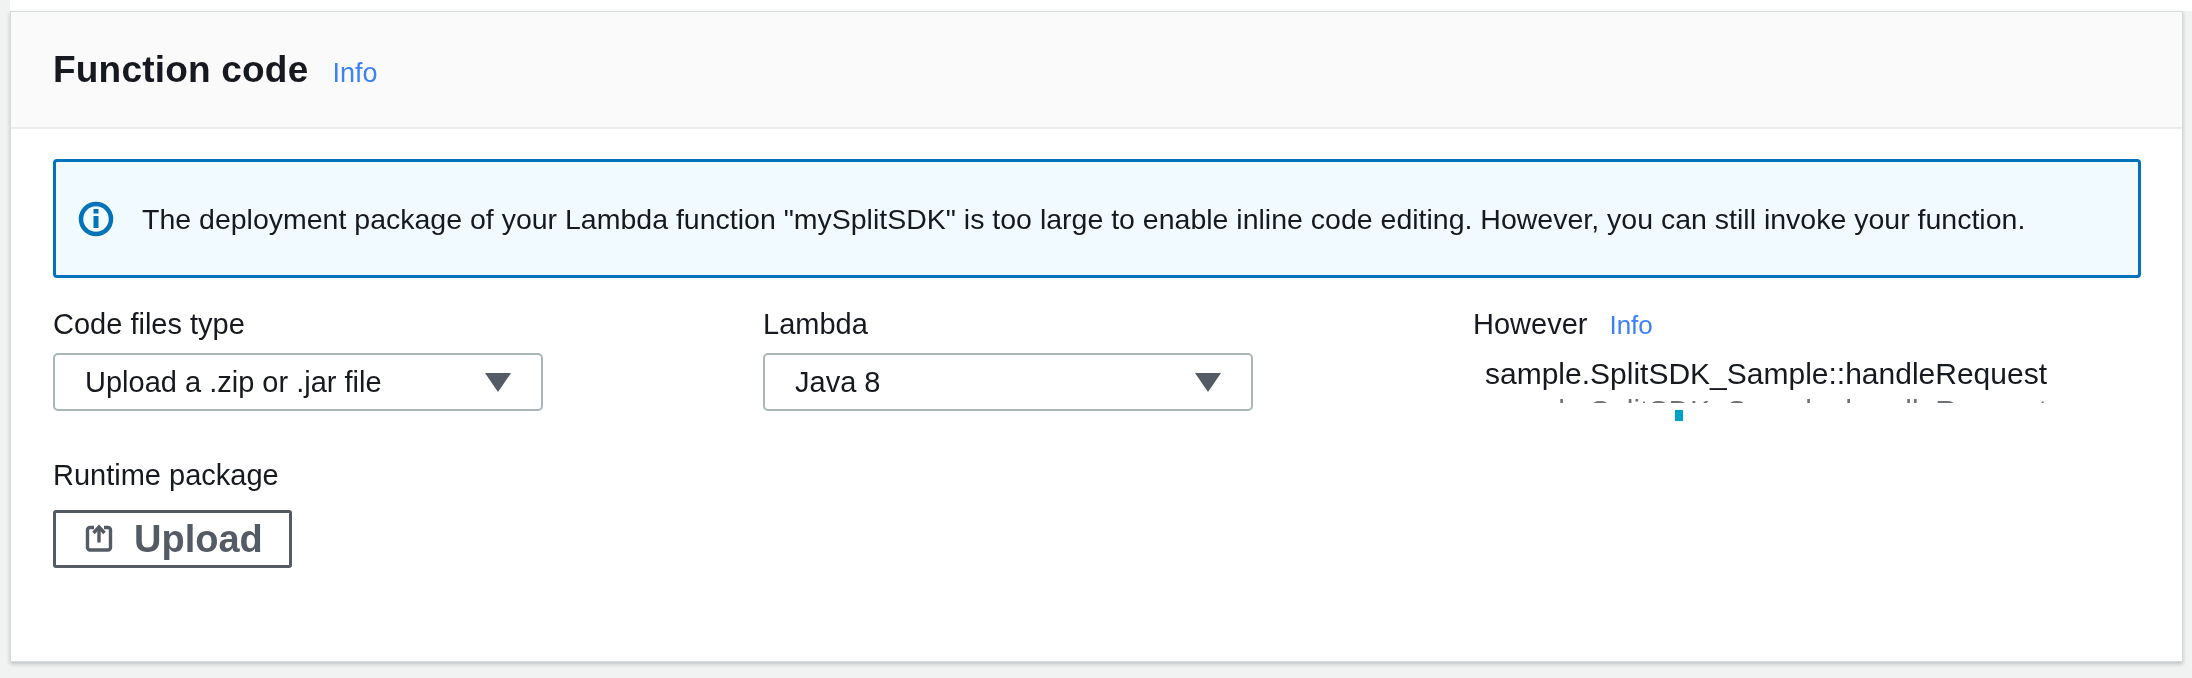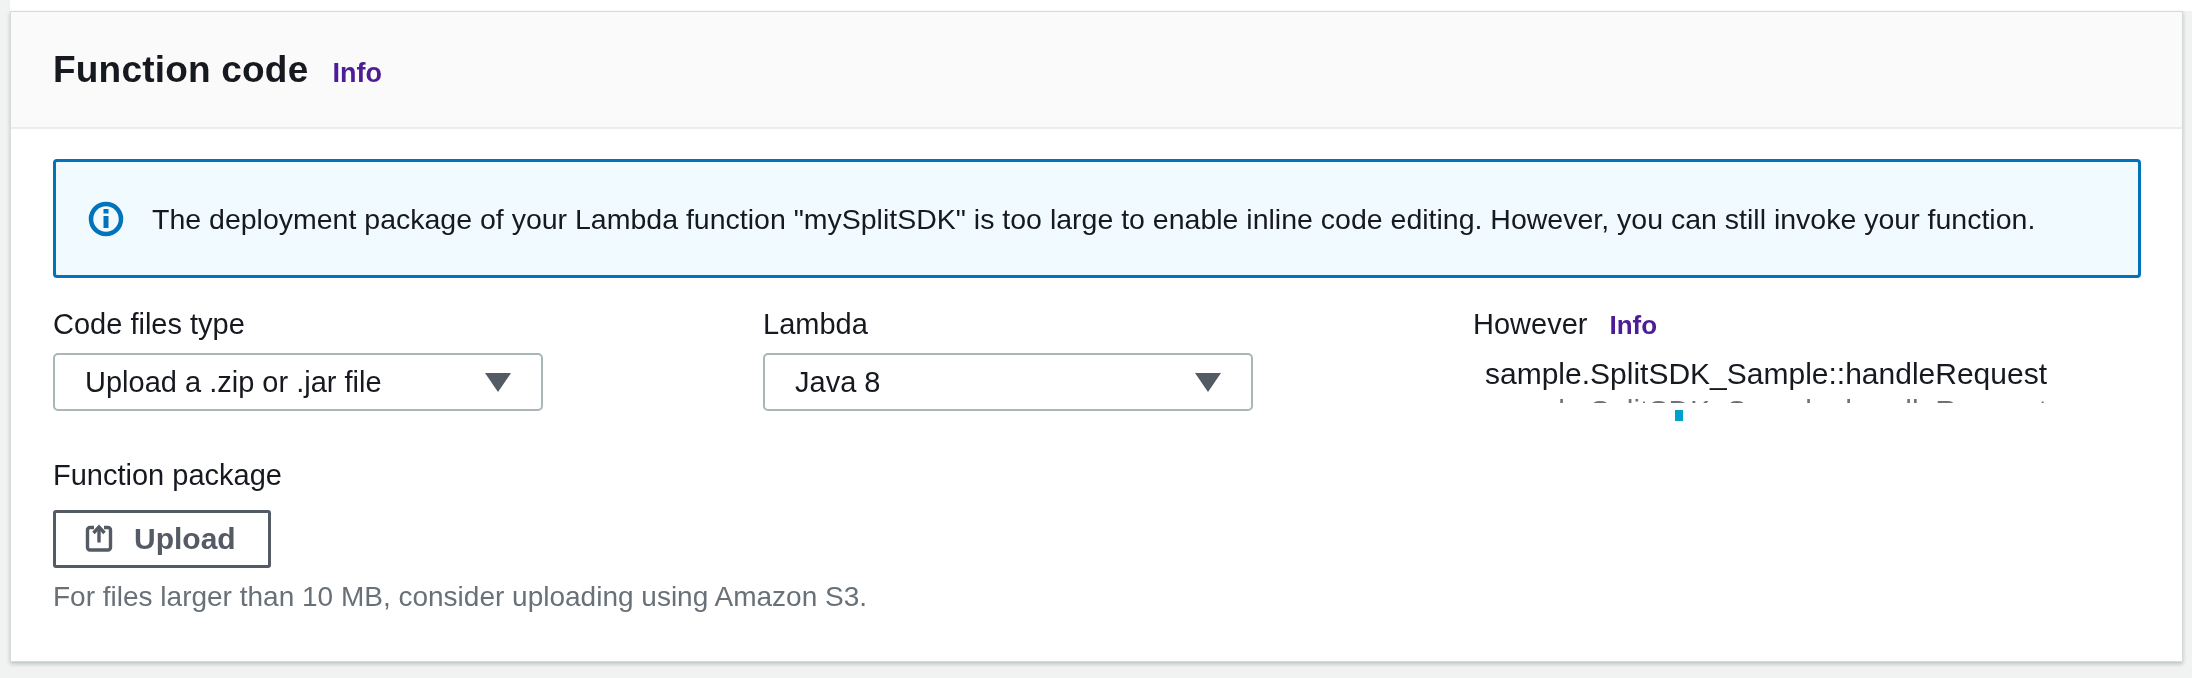--- a/index.html
+++ b/index.html
@@ -29,33 +29,33 @@
     border-bottom: 2px solid #eaeded;
     display: flex; align-items: center;
     padding: 0 42px;
   }
   .panel-title {
     font-size: 37px; font-weight: 700; color: #16191f;
     letter-spacing: 0.2px;
   }
   .info-link {
     margin-left: 24px;
-    font-size: 27px; font-weight: 700;
-    color: #4c1d95;
+    font-size: 27px; font-weight: 400;
+    color: #3b82f6;
     cursor: pointer;
     position: relative; top: 4px;
   }
   .alert {
     position: absolute; left: 42px; top: 147px;
     width: 2088px; height: 119px;
     background: #f1faff;
     border: 3px solid #0073bb;
     border-radius: 4px;
     display: flex; align-items: center;
-    padding: 0 32px;
+    padding: 0 22px;
   }
   .alert-icon { flex: 0 0 auto; width: 36px; height: 36px; margin-right: 28px; }
   .alert-message { font-size: 28.5px; color: #16191f; line-height: 36px; }
 
   .form-row {
     position: absolute; left: 42px; top: 292px;
     display: flex;
   }
   .field { width: 710px; position: relative; }
   .field-label {
@@ -103,21 +103,21 @@
   .package-section { position: absolute; left: 42px; top: 443px; }
   .package-label { font-size: 29px; color: #16191f; line-height: 40px; }
   .upload-btn {
     margin-top: 15px;
     height: 58px; min-width: 218px;
     background: #ffffff;
     border: 3px solid #545b64;
     border-radius: 3px;
     color: #545b64;
     font-family: "Liberation Sans", sans-serif;
-    font-weight: 700; font-size: 30px;
+    font-weight: 700; font-size: 38px;
     display: inline-flex; align-items: center;
     gap: 18px;
     padding: 0 26px;
     cursor: pointer;
   }
   .upload-icon { width: 34px; height: 34px; display: block; }
   .help-text {
     margin-top: 13px;
     font-size: 28px; color: #687078;
   }
@@ -167,25 +167,24 @@
         <span class="info-link">Info</span>
       </div>
       <div class="handler-value">sample.SplitSDK_Sample::handleRequest</div>
       <div class="ghost-line">sample.SplitSDK_Sample::handleRequest</div>
       <span class="ghost-caret"></span>
     </div>
 
   </div>
 
   <div class="package-section">
-    <div class="package-label">Function package</div>
+    <div class="package-label">Runtime package</div>
     <button class="upload-btn">
       <svg class="upload-icon" viewBox="0 0 34 34" fill="none" stroke="#545b64" stroke-width="3.4">
         <path d="M12 5.5 H8 a2.5 2.5 0 0 0 -2.5 2.5 V25.5 a2.5 2.5 0 0 0 2.5 2.5 H26 a2.5 2.5 0 0 0 2.5 -2.5 V8 a2.5 2.5 0 0 0 -2.5 -2.5 H22"></path>
         <path d="M17 20.5 V5.5"></path>
         <path d="M11.5 11 L17 5 L22.5 11"></path>
       </svg>
       <span>Upload</span>
     </button>
-    <div class="help-text">For files larger than 10 MB, consider uploading using Amazon S3.</div>
   </div>
 
 </div>
 
 </body></html>

